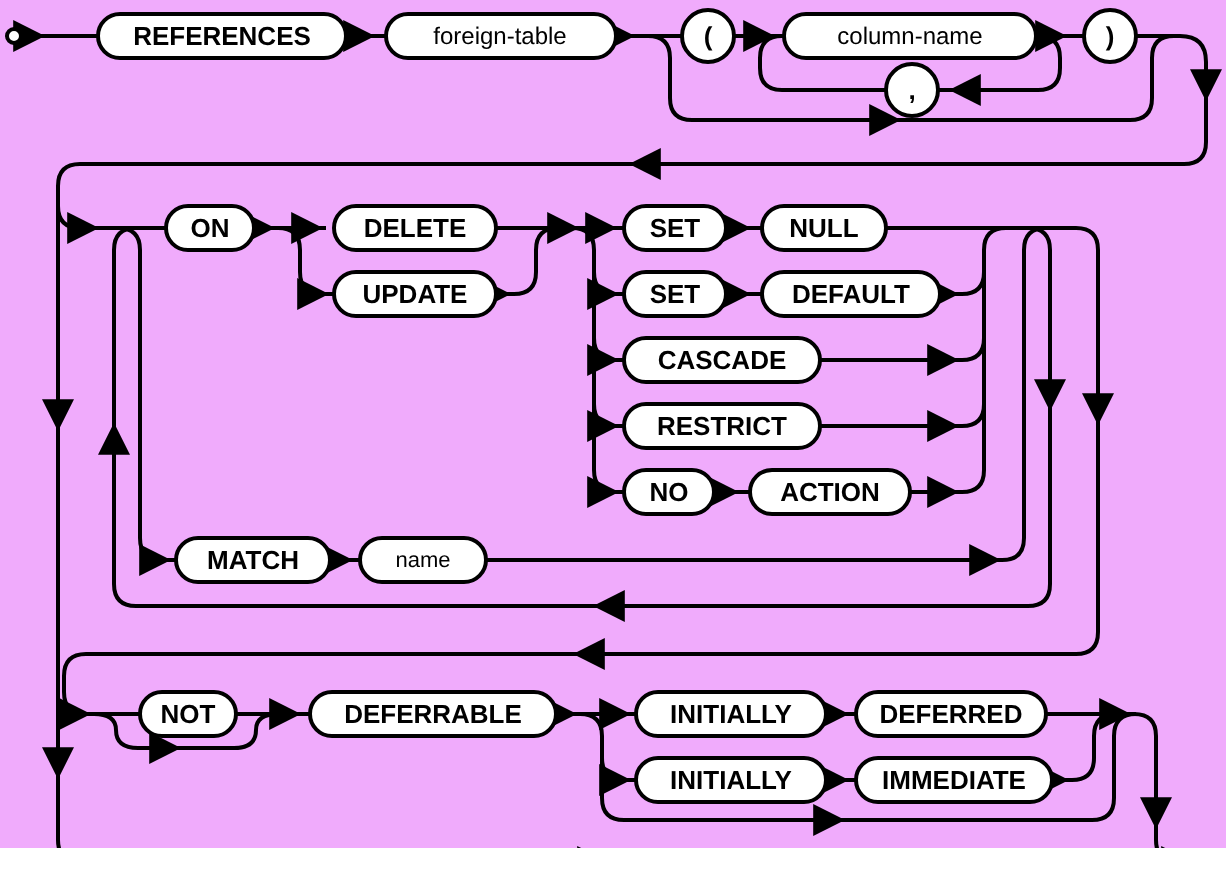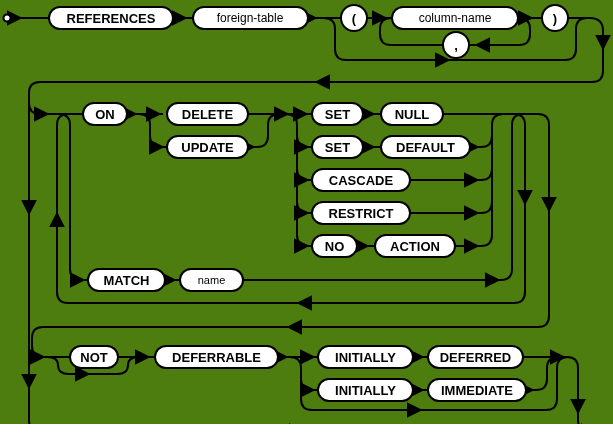--- a/index.html
+++ b/index.html
@@ -1,16 +1,16 @@
 <!DOCTYPE html>
 <html><head>
 <meta charset="utf-8">
 <style>
   html,body { margin:0; padding:0; background:#fff; }
-  .stage { width:613px; height:424px; position:relative; background:#4d7c0f; }
+  .stage { width:613px; height:424px; position:relative; background:#f0abfc; }
   svg { display:block; }
   .wire { fill:none; stroke:#000; stroke-width:2; stroke-linecap:butt; }
   .box  { fill:#fff; stroke:#000; stroke-width:2; }
   text  { fill:#000; text-anchor:middle; font-family:"Liberation Sans","DejaVu Sans",sans-serif; }
   .kw   { font-size:13px; font-weight:bold; }
   .nt   { font-size:12px; font-weight:normal; }
   .nts  { font-size:11px; font-weight:normal; }
 </style>
 </head>
 <body>

